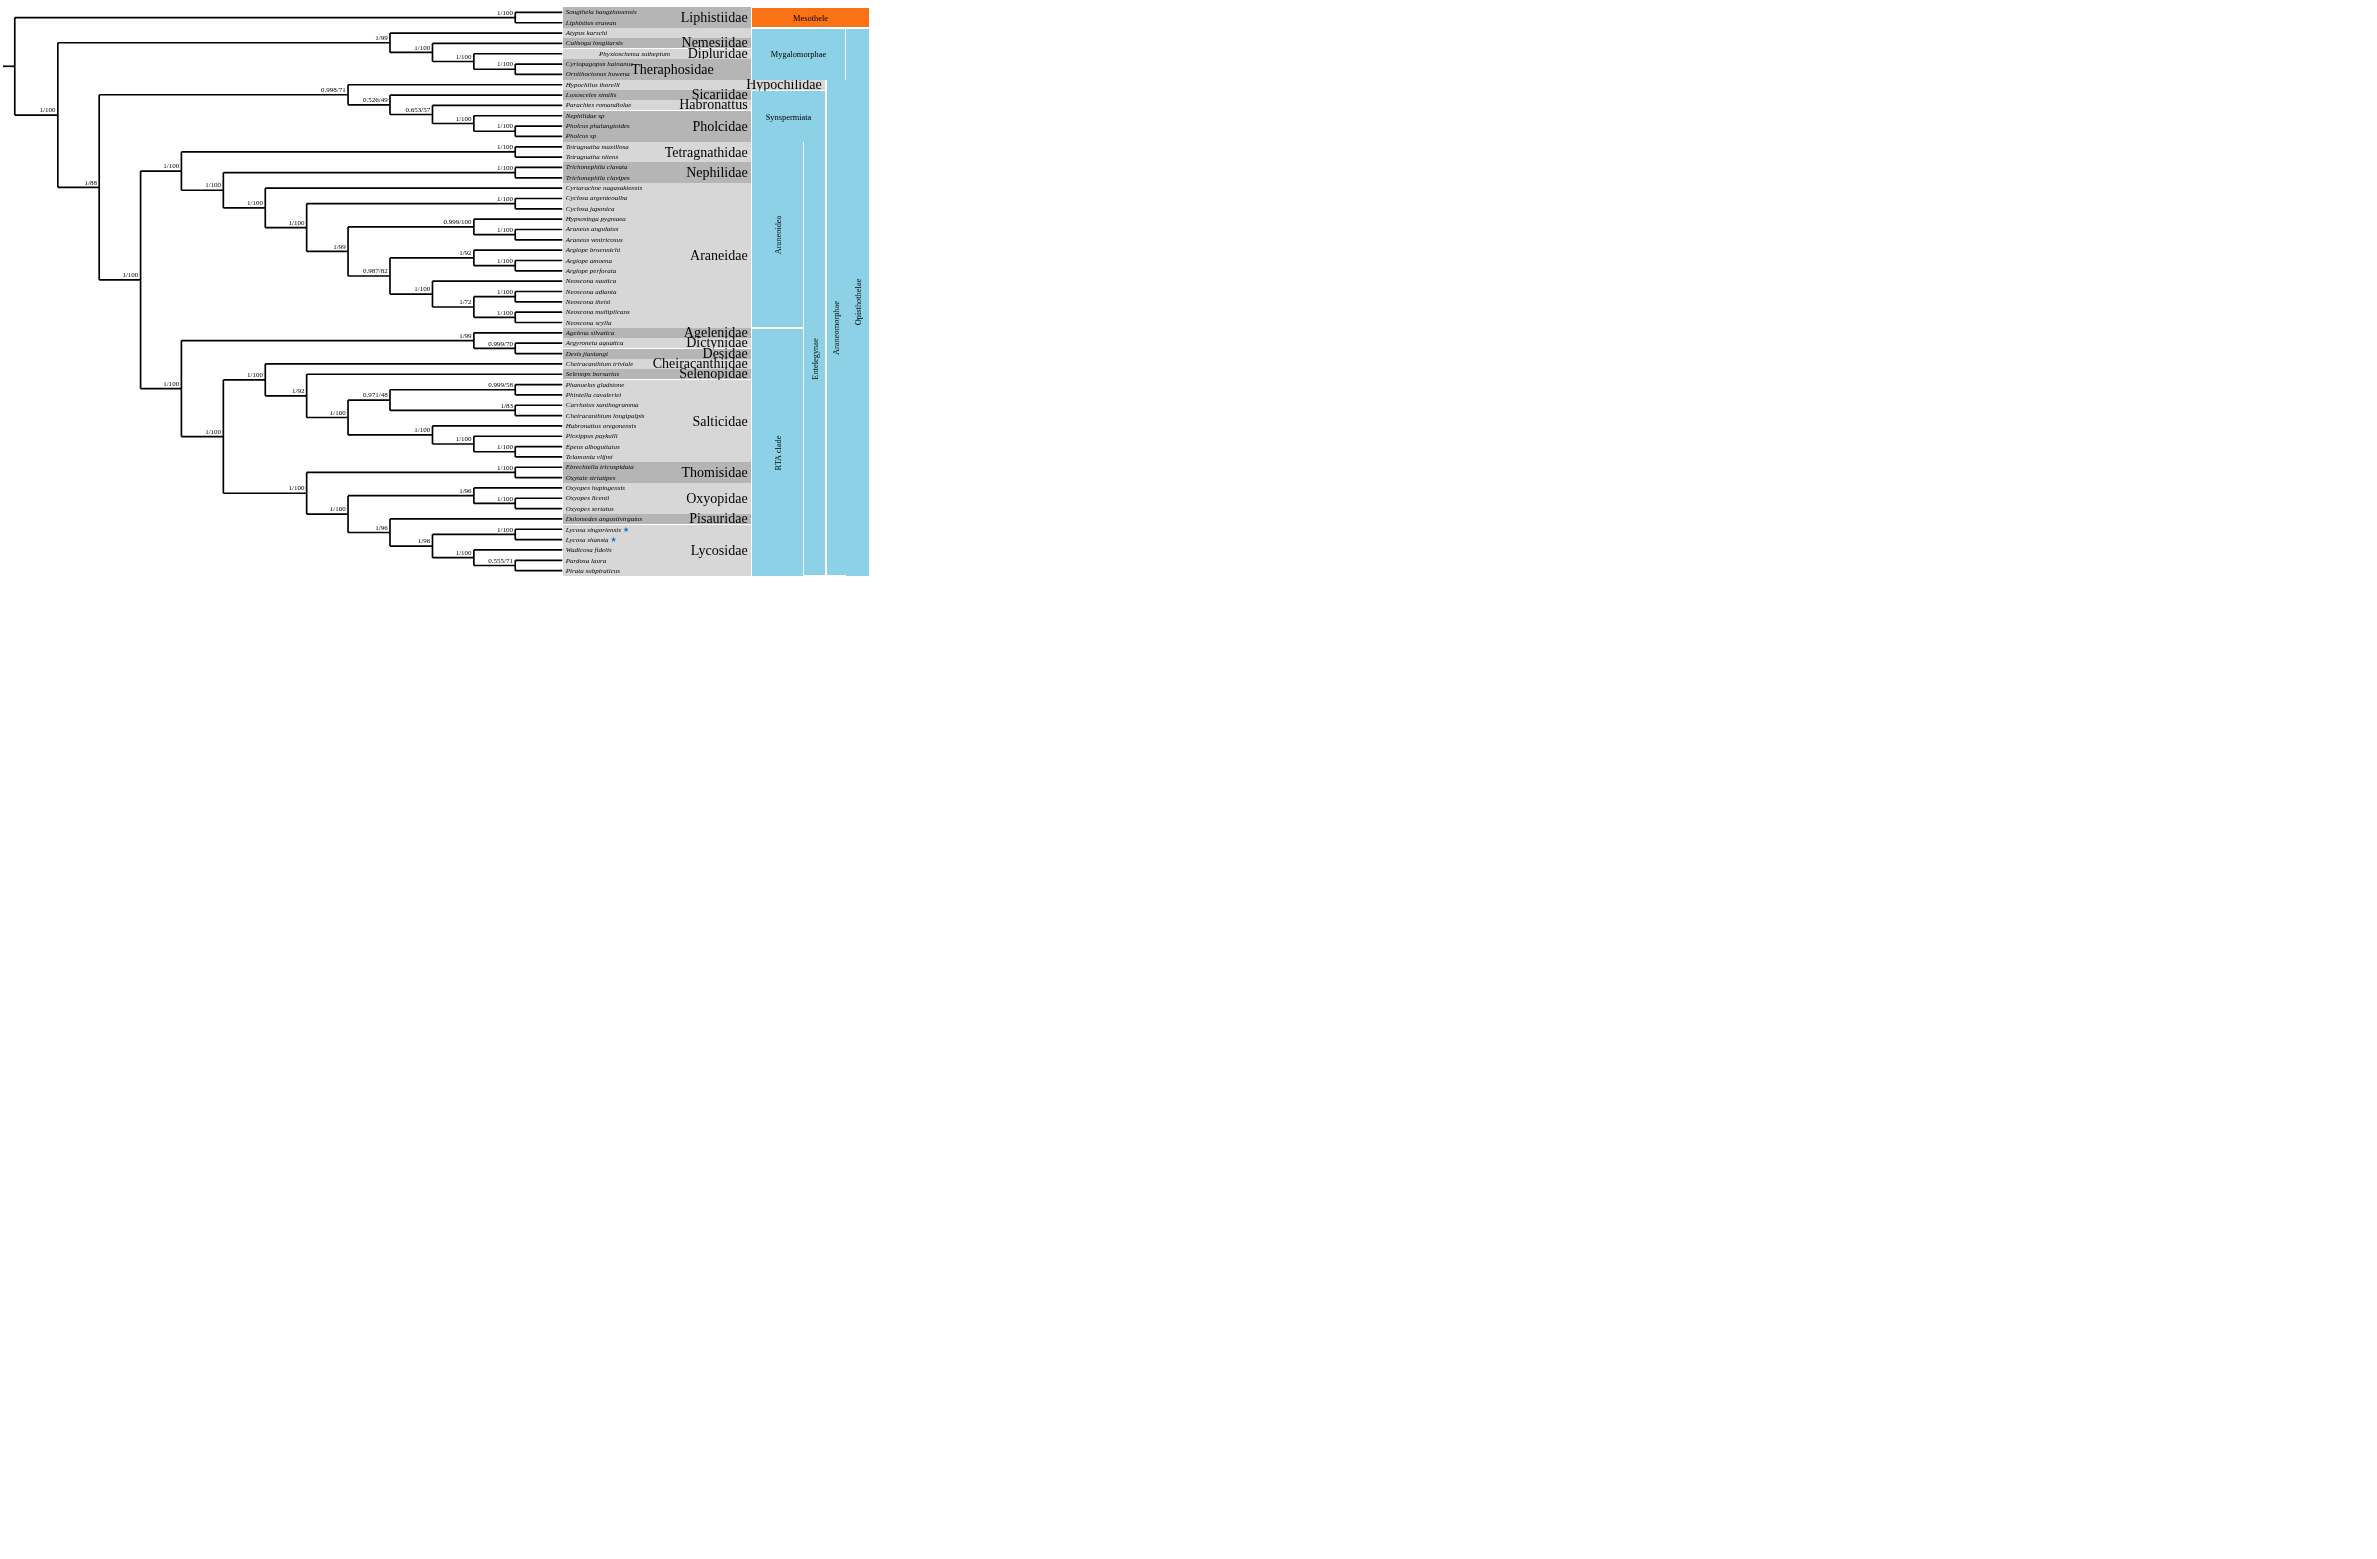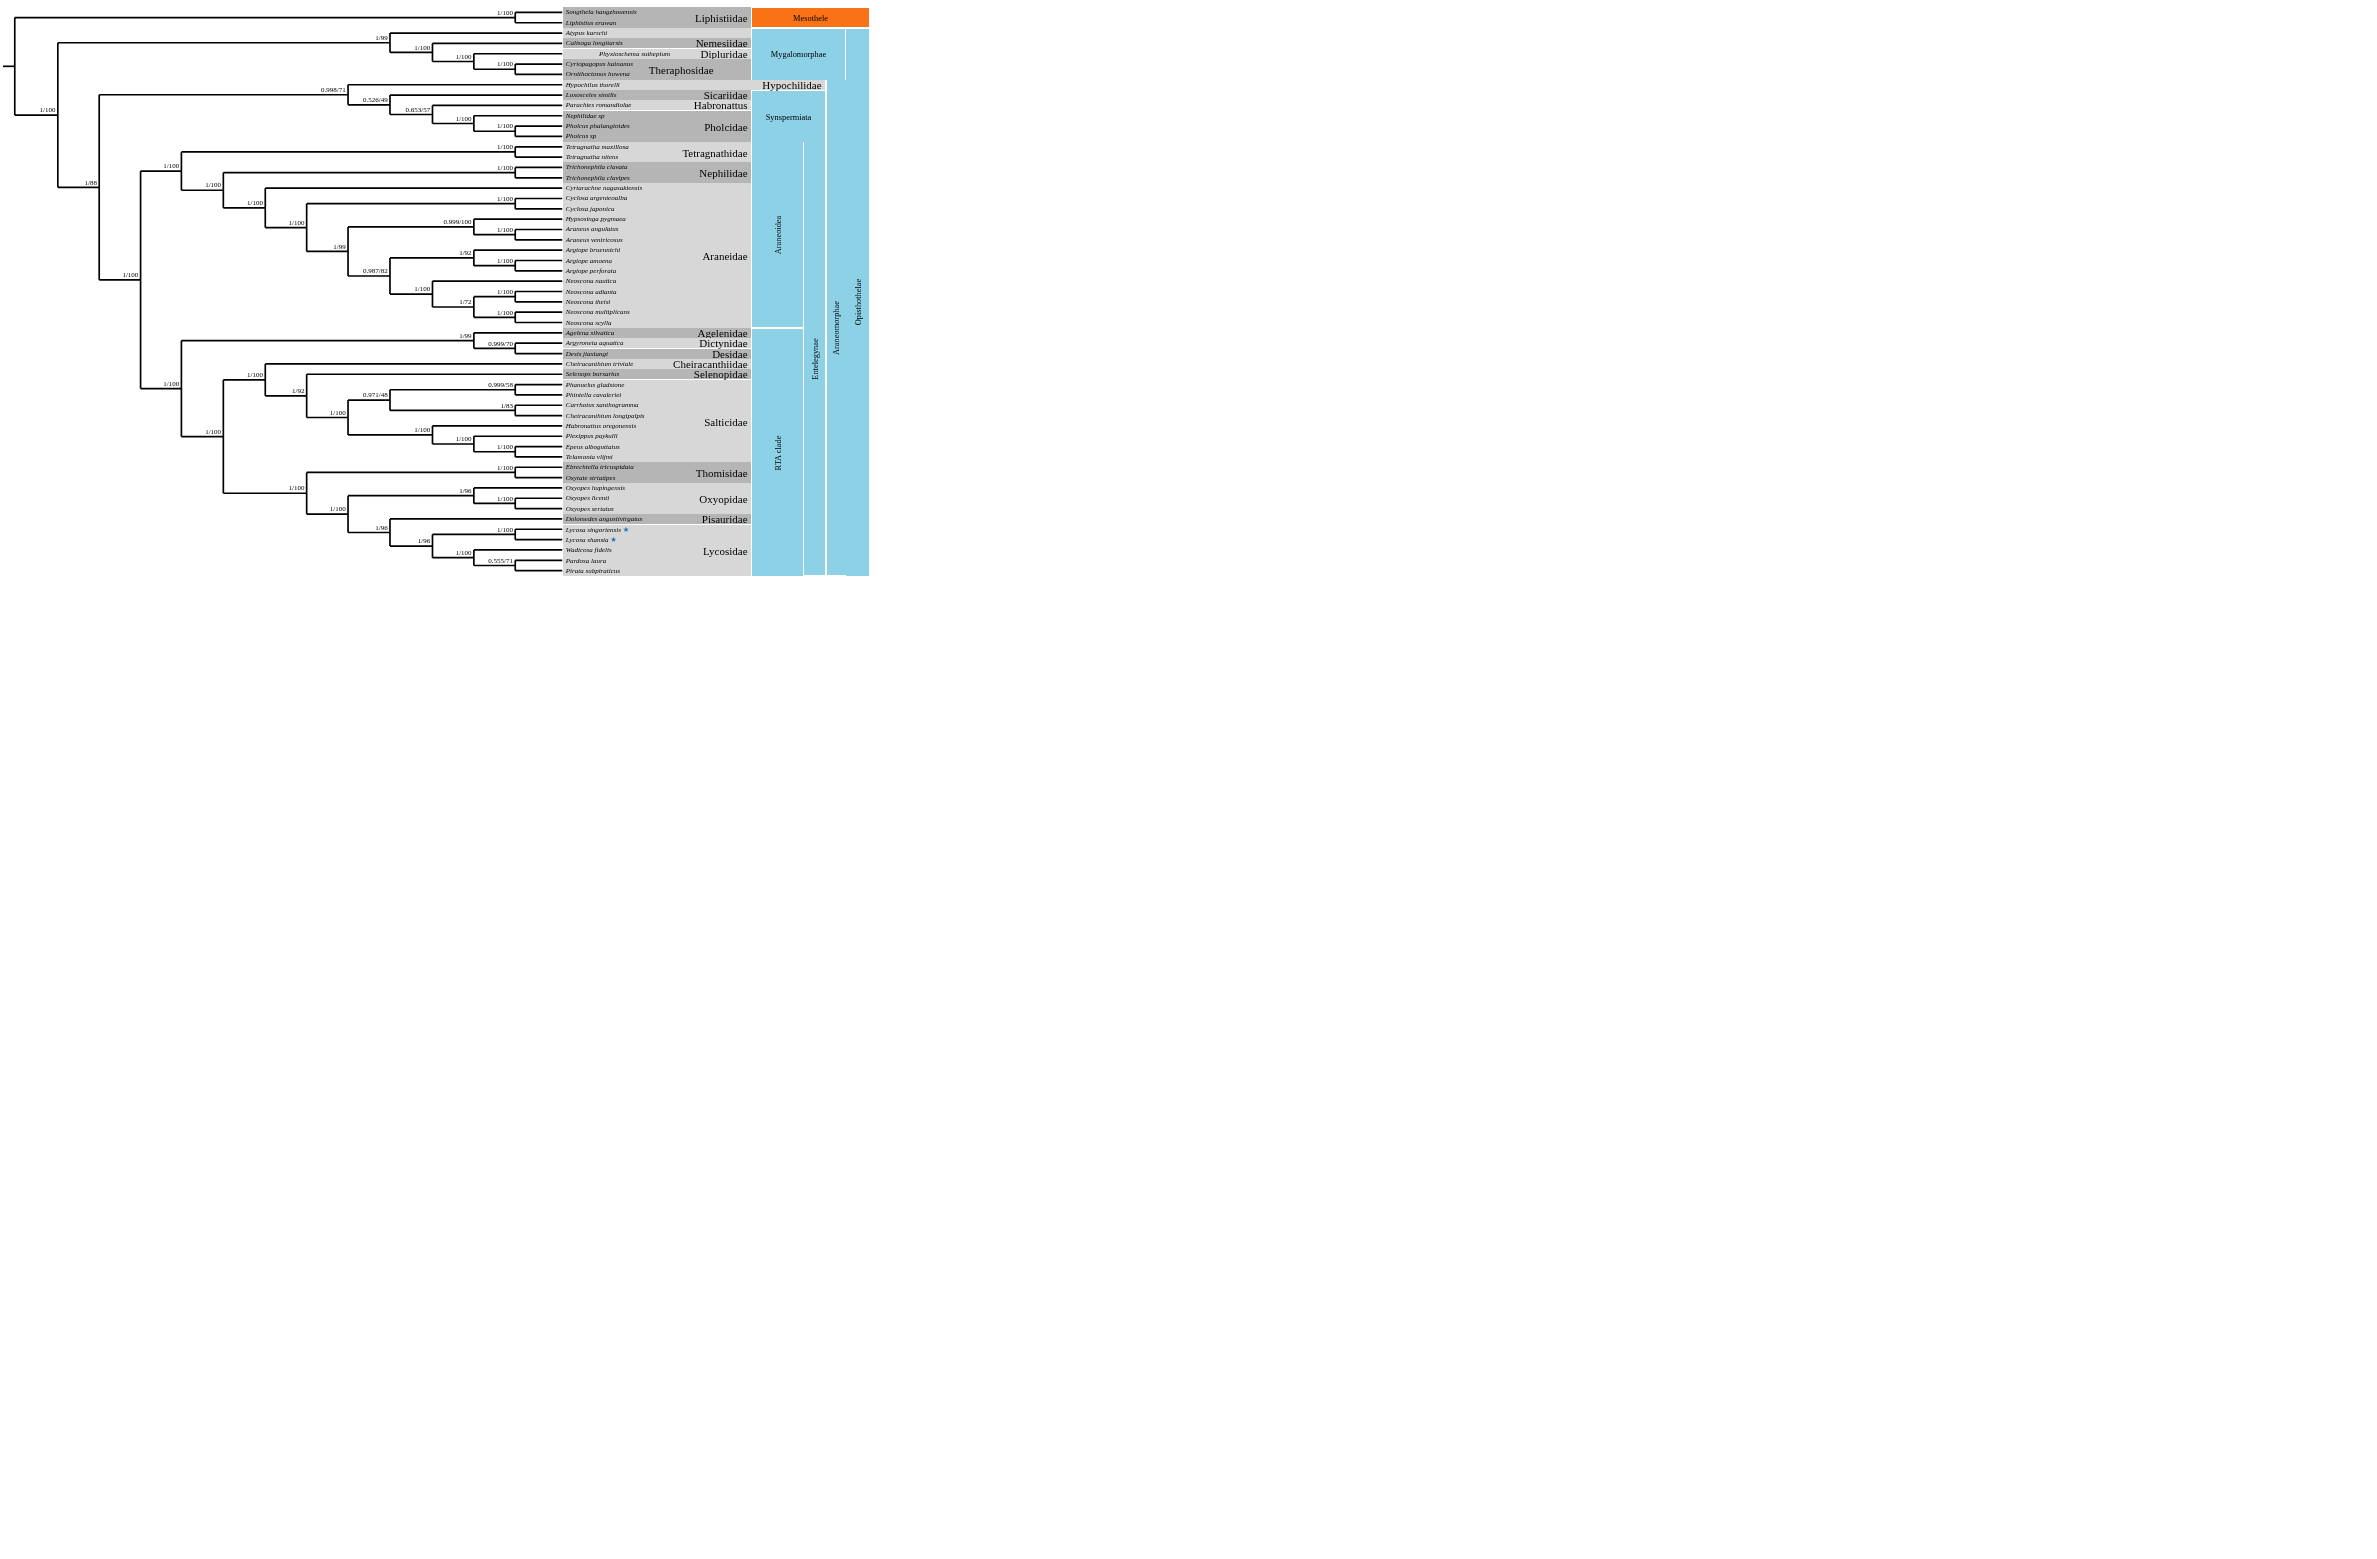--- a/index.html
+++ b/index.html
@@ -3,21 +3,21 @@
 <meta charset="utf-8">
 <style>
   html,body{margin:0;padding:0;background:#ffffff;}
   body{font-family:"Liberation Serif","DejaVu Serif",serif;}
   #figure{position:relative;width:879px;height:576px;background:#fff;overflow:hidden;}
   #tree-svg{position:absolute;left:0;top:0;}
   .fam-block{position:absolute;}
   .taxon{position:absolute;font-style:italic;font-size:7px;color:#000;
          white-space:nowrap;padding-left:2.8px;box-sizing:border-box;}
   .taxon .star{font-style:normal;font-size:7.3px;margin-left:1.7px;}
-  .fam-name{position:absolute;font-size:11px;color:#000;text-align:right;
+  .fam-name{position:absolute;font-size:14px;color:#000;text-align:right;
             padding-right:3.4px;box-sizing:border-box;display:flex;
             align-items:center;justify-content:flex-end;white-space:nowrap;}
   .clade-box{position:absolute;}
   .clade-label{position:absolute;left:50%;top:50%;font-size:8.4px;color:#000;
                white-space:nowrap;transform:translate(-50%,-50%);}
   .clade-label.rot{transform:translate(-50%,-50%) rotate(-90deg);}
   text.support{font-family:"Liberation Serif","DejaVu Serif",serif;}
 </style>
 </head>
 <body>

